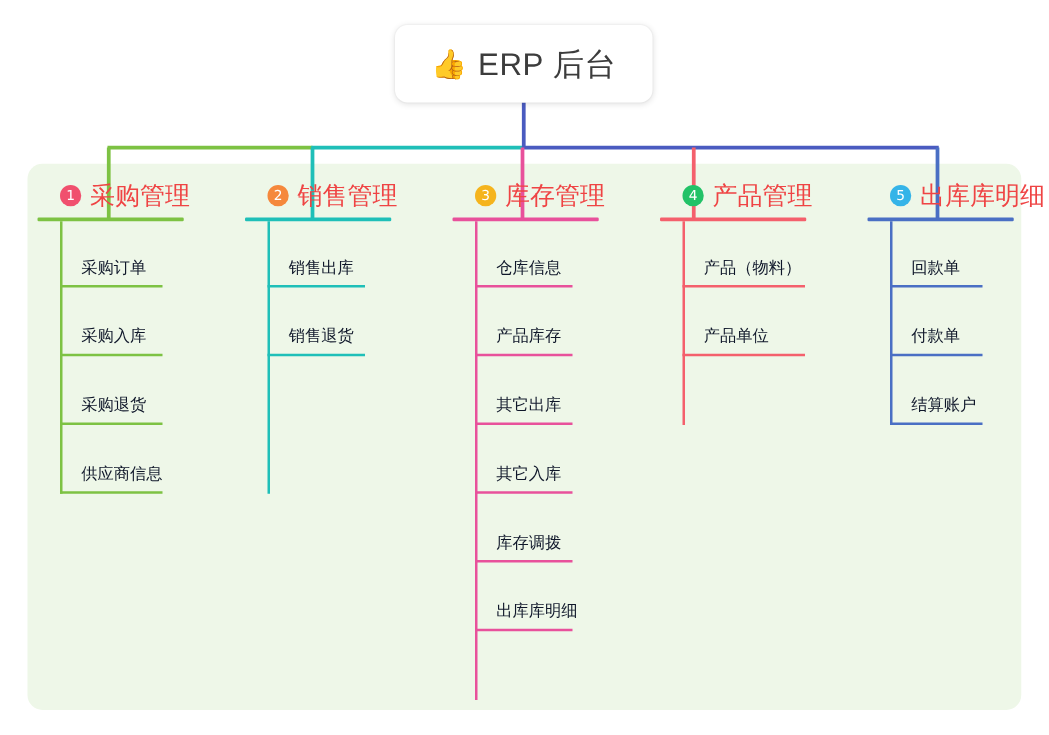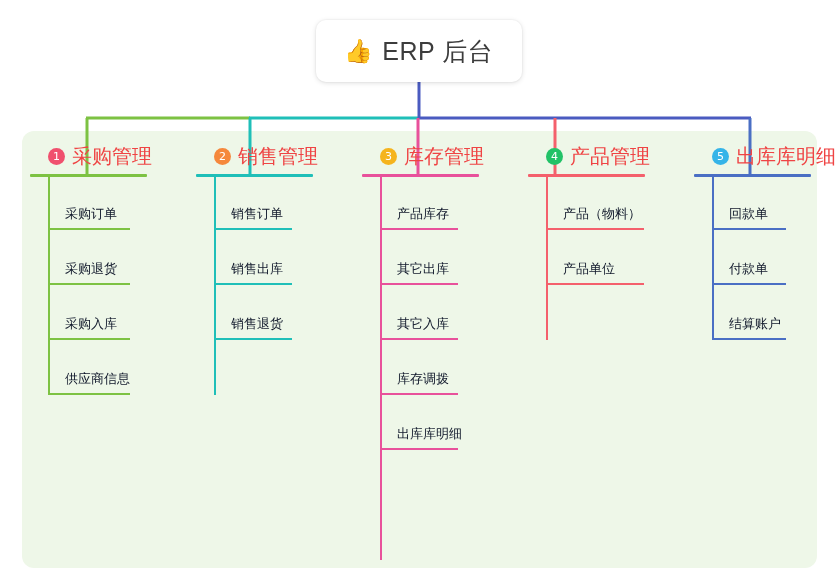--- a/index.html
+++ b/index.html
@@ -155,64 +155,64 @@
         <span class="col-title">采购管理</span>
       </div>
       <div class="col-rule" style="background: rgb(125, 194, 67); width: 117px;"></div>
       <div class="col-body">
         <div class="spine" style="background: rgb(125, 194, 67); height: 218px;"></div>
         <div class="leaf">
           <span class="leaf-label">采购订单</span>
           <div class="leaf-rule" style="background: rgb(125, 194, 67); width: 82px;"></div>
         </div>
         <div class="leaf">
+          <span class="leaf-label">采购入库</span>
+          <div class="leaf-rule" style="background: rgb(125, 194, 67); width: 82px;"></div>
+        </div>
+        <div class="leaf">
           <span class="leaf-label">采购退货</span>
-          <div class="leaf-rule" style="background: rgb(125, 194, 67); width: 82px;"></div>
-        </div>
-        <div class="leaf">
-          <span class="leaf-label">采购入库</span>
           <div class="leaf-rule" style="background: rgb(125, 194, 67); width: 82px;"></div>
         </div>
         <div class="leaf">
           <span class="leaf-label">供应商信息</span>
           <div class="leaf-rule" style="background: rgb(125, 194, 67); width: 82px;"></div>
         </div>
       </div>
     </div>
     <div class="column" style="left: 196px; width: 150px;">
       <div class="col-head">
         <span class="badge" style="background: rgb(245, 136, 60);">2</span>
         <span class="col-title">销售管理</span>
       </div>
       <div class="col-rule" style="background: rgb(31, 191, 184); width: 117px;"></div>
       <div class="col-body">
         <div class="spine" style="background: rgb(31, 191, 184); height: 218px;"></div>
         <div class="leaf">
-          <span class="leaf-label">销售订单</span>
-          <div class="leaf-rule" style="background: rgb(31, 191, 184); width: 78px;"></div>
-        </div>
-        <div class="leaf">
           <span class="leaf-label">销售出库</span>
           <div class="leaf-rule" style="background: rgb(31, 191, 184); width: 78px;"></div>
         </div>
         <div class="leaf">
           <span class="leaf-label">销售退货</span>
           <div class="leaf-rule" style="background: rgb(31, 191, 184); width: 78px;"></div>
         </div>
       </div>
     </div>
     <div class="column" style="left: 362px; width: 150px;">
       <div class="col-head">
         <span class="badge" style="background: rgb(245, 180, 29);">3</span>
         <span class="col-title">库存管理</span>
       </div>
       <div class="col-rule" style="background: rgb(232, 81, 155); width: 117px;"></div>
       <div class="col-body">
         <div class="spine" style="background: rgb(232, 81, 155); height: 383px;"></div>
         <div class="leaf">
+          <span class="leaf-label">仓库信息</span>
+          <div class="leaf-rule" style="background: rgb(232, 81, 155); width: 78px;"></div>
+        </div>
+        <div class="leaf">
           <span class="leaf-label">产品库存</span>
           <div class="leaf-rule" style="background: rgb(232, 81, 155); width: 78px;"></div>
         </div>
         <div class="leaf">
           <span class="leaf-label">其它出库</span>
           <div class="leaf-rule" style="background: rgb(232, 81, 155); width: 78px;"></div>
         </div>
         <div class="leaf">
           <span class="leaf-label">其它入库</span>
           <div class="leaf-rule" style="background: rgb(232, 81, 155); width: 78px;"></div>

